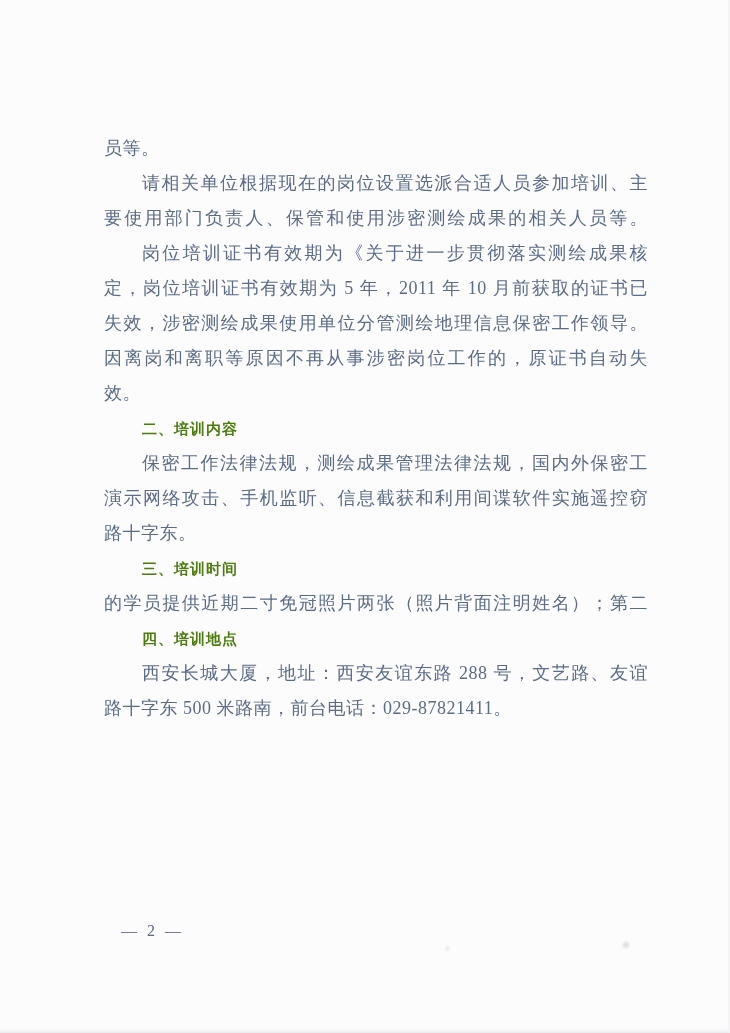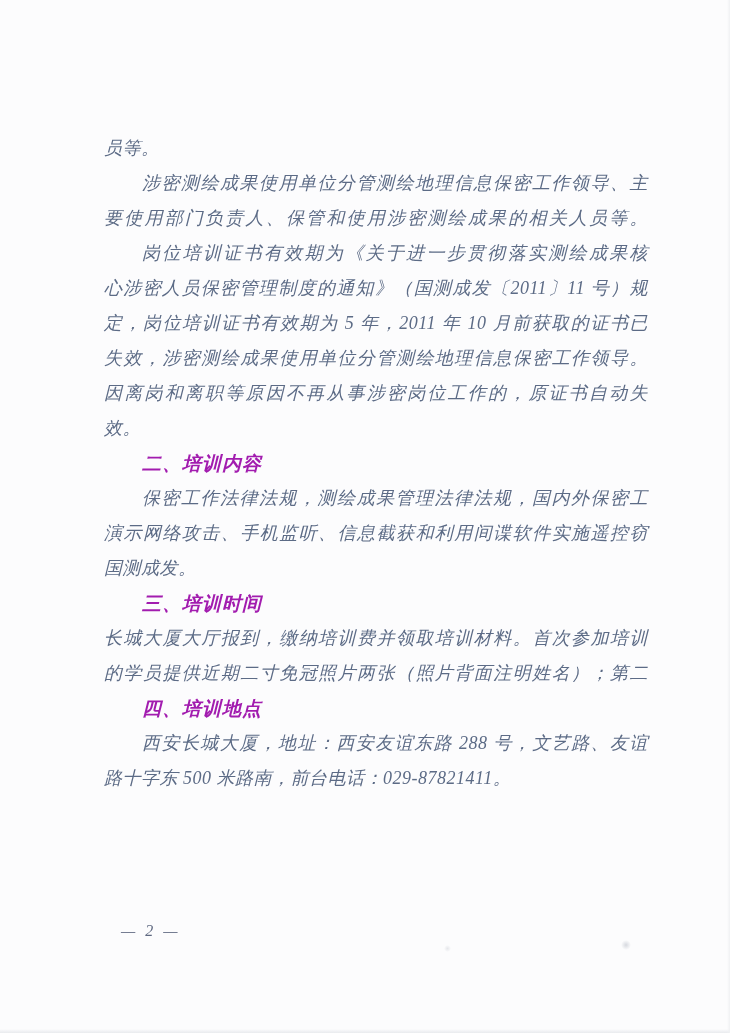--- a/index.html
+++ b/index.html
@@ -1,69 +1,67 @@
 <!DOCTYPE html>
 <html><head>
 <meta charset="utf-8">
 <style>
   html,body{margin:0;padding:0;}
   body{
     width:730px;height:1033px;position:relative;overflow:hidden;
     background:#fcfcfd;
     font-family:"Liberation Serif","DejaVu Serif",serif;
   }
-  .page{position:absolute;inset:0;background:#fcfcfd;font-style:italic;}
+  .page{position:absolute;inset:0;background:#fcfcfd;}
   
   .edge-bottom{position:absolute;left:0;right:0;bottom:0;height:4px;background:linear-gradient(to top,#e9ebee,rgba(233,235,238,0));}
   .edge-right{position:absolute;top:0;bottom:0;right:0;width:3px;background:linear-gradient(to left,#f0f1f3,rgba(240,241,243,0));}
   .smudge{position:absolute;border-radius:50%;background:radial-gradient(circle,rgba(168,174,186,.45),rgba(168,174,186,0) 70%);}
   .smudge.a{left:621px;top:940px;width:10px;height:10px;}
   .smudge.b{left:444px;top:945px;width:7px;height:7px;opacity:.6;}
 
   .text-block{position:absolute;left:104px;top:131px;width:544px;}
   .ln{
     height:35px;
     font-size:18px;line-height:35px;
     color:#5c6b86;
     white-space:nowrap;
     letter-spacing:.5px;
   }
   .jf{text-align:justify;text-align-last:justify;}
   .in{padding-left:38px;}
   .hd{
     font-family:"Liberation Sans","DejaVu Sans",sans-serif;
-    font-weight:700;font-size:19px;color:#a21caf;letter-spacing:1px;
+    font-weight:700;font-size:15px;color:#4d7c0f;letter-spacing:1px;
   }
   .pagenum{
     position:absolute;left:121px;top:920px;
     font-size:16px;line-height:22px;color:#5e6880;letter-spacing:3px;
     font-family:"Liberation Serif","DejaVu Serif",serif;
   }
 </style>
 </head>
 <body>
 
 <div class="page">
 
   <div class="text-block">
     <div class="ln">员等。</div>
-    <div class="ln in jf">涉密测绘成果使用单位分管测绘地理信息保密工作领导、主</div>
+    <div class="ln in jf">请相关单位根据现在的岗位设置选派合适人员参加培训、主</div>
     <div class="ln jf">要使用部门负责人、保管和使用涉密测绘成果的相关人员等。</div>
     <div class="ln in jf">岗位培训证书有效期为《关于进一步贯彻落实测绘成果核</div>
-    <div class="ln jf">心涉密人员保密管理制度的通知》（国测成发〔2011〕11 号）规</div>
     <div class="ln jf">定，岗位培训证书有效期为 5 年，2011 年 10 月前获取的证书已</div>
     <div class="ln jf">失效，涉密测绘成果使用单位分管测绘地理信息保密工作领导。</div>
     <div class="ln jf">因离岗和离职等原因不再从事涉密岗位工作的，原证书自动失</div>
     <div class="ln">效。</div>
     <div class="ln in hd">二、培训内容</div>
     <div class="ln in jf">保密工作法律法规，测绘成果管理法律法规，国内外保密工</div>
     <div class="ln jf">演示网络攻击、手机监听、信息截获和利用间谍软件实施遥控窃</div>
-    <div class="ln">国测成发。</div>
+    <div class="ln">路十字东。</div>
     <div class="ln in hd">三、培训时间</div>
-    <div class="ln jf">长城大厦大厅报到，缴纳培训费并领取培训材料。首次参加培训</div>
     <div class="ln jf">的学员提供近期二寸免冠照片两张（照片背面注明姓名）；第二</div>
     <div class="ln in hd">四、培训地点</div>
     <div class="ln in jf">西安长城大厦，地址：西安友谊东路 288 号，文艺路、友谊</div>
     <div class="ln">路十字东 500 米路南，前台电话：029-87821411。</div>
   </div>
 
   <div class="pagenum">— 2 —</div>
 
   <div class="smudge a"></div>
   <div class="smudge b"></div>

